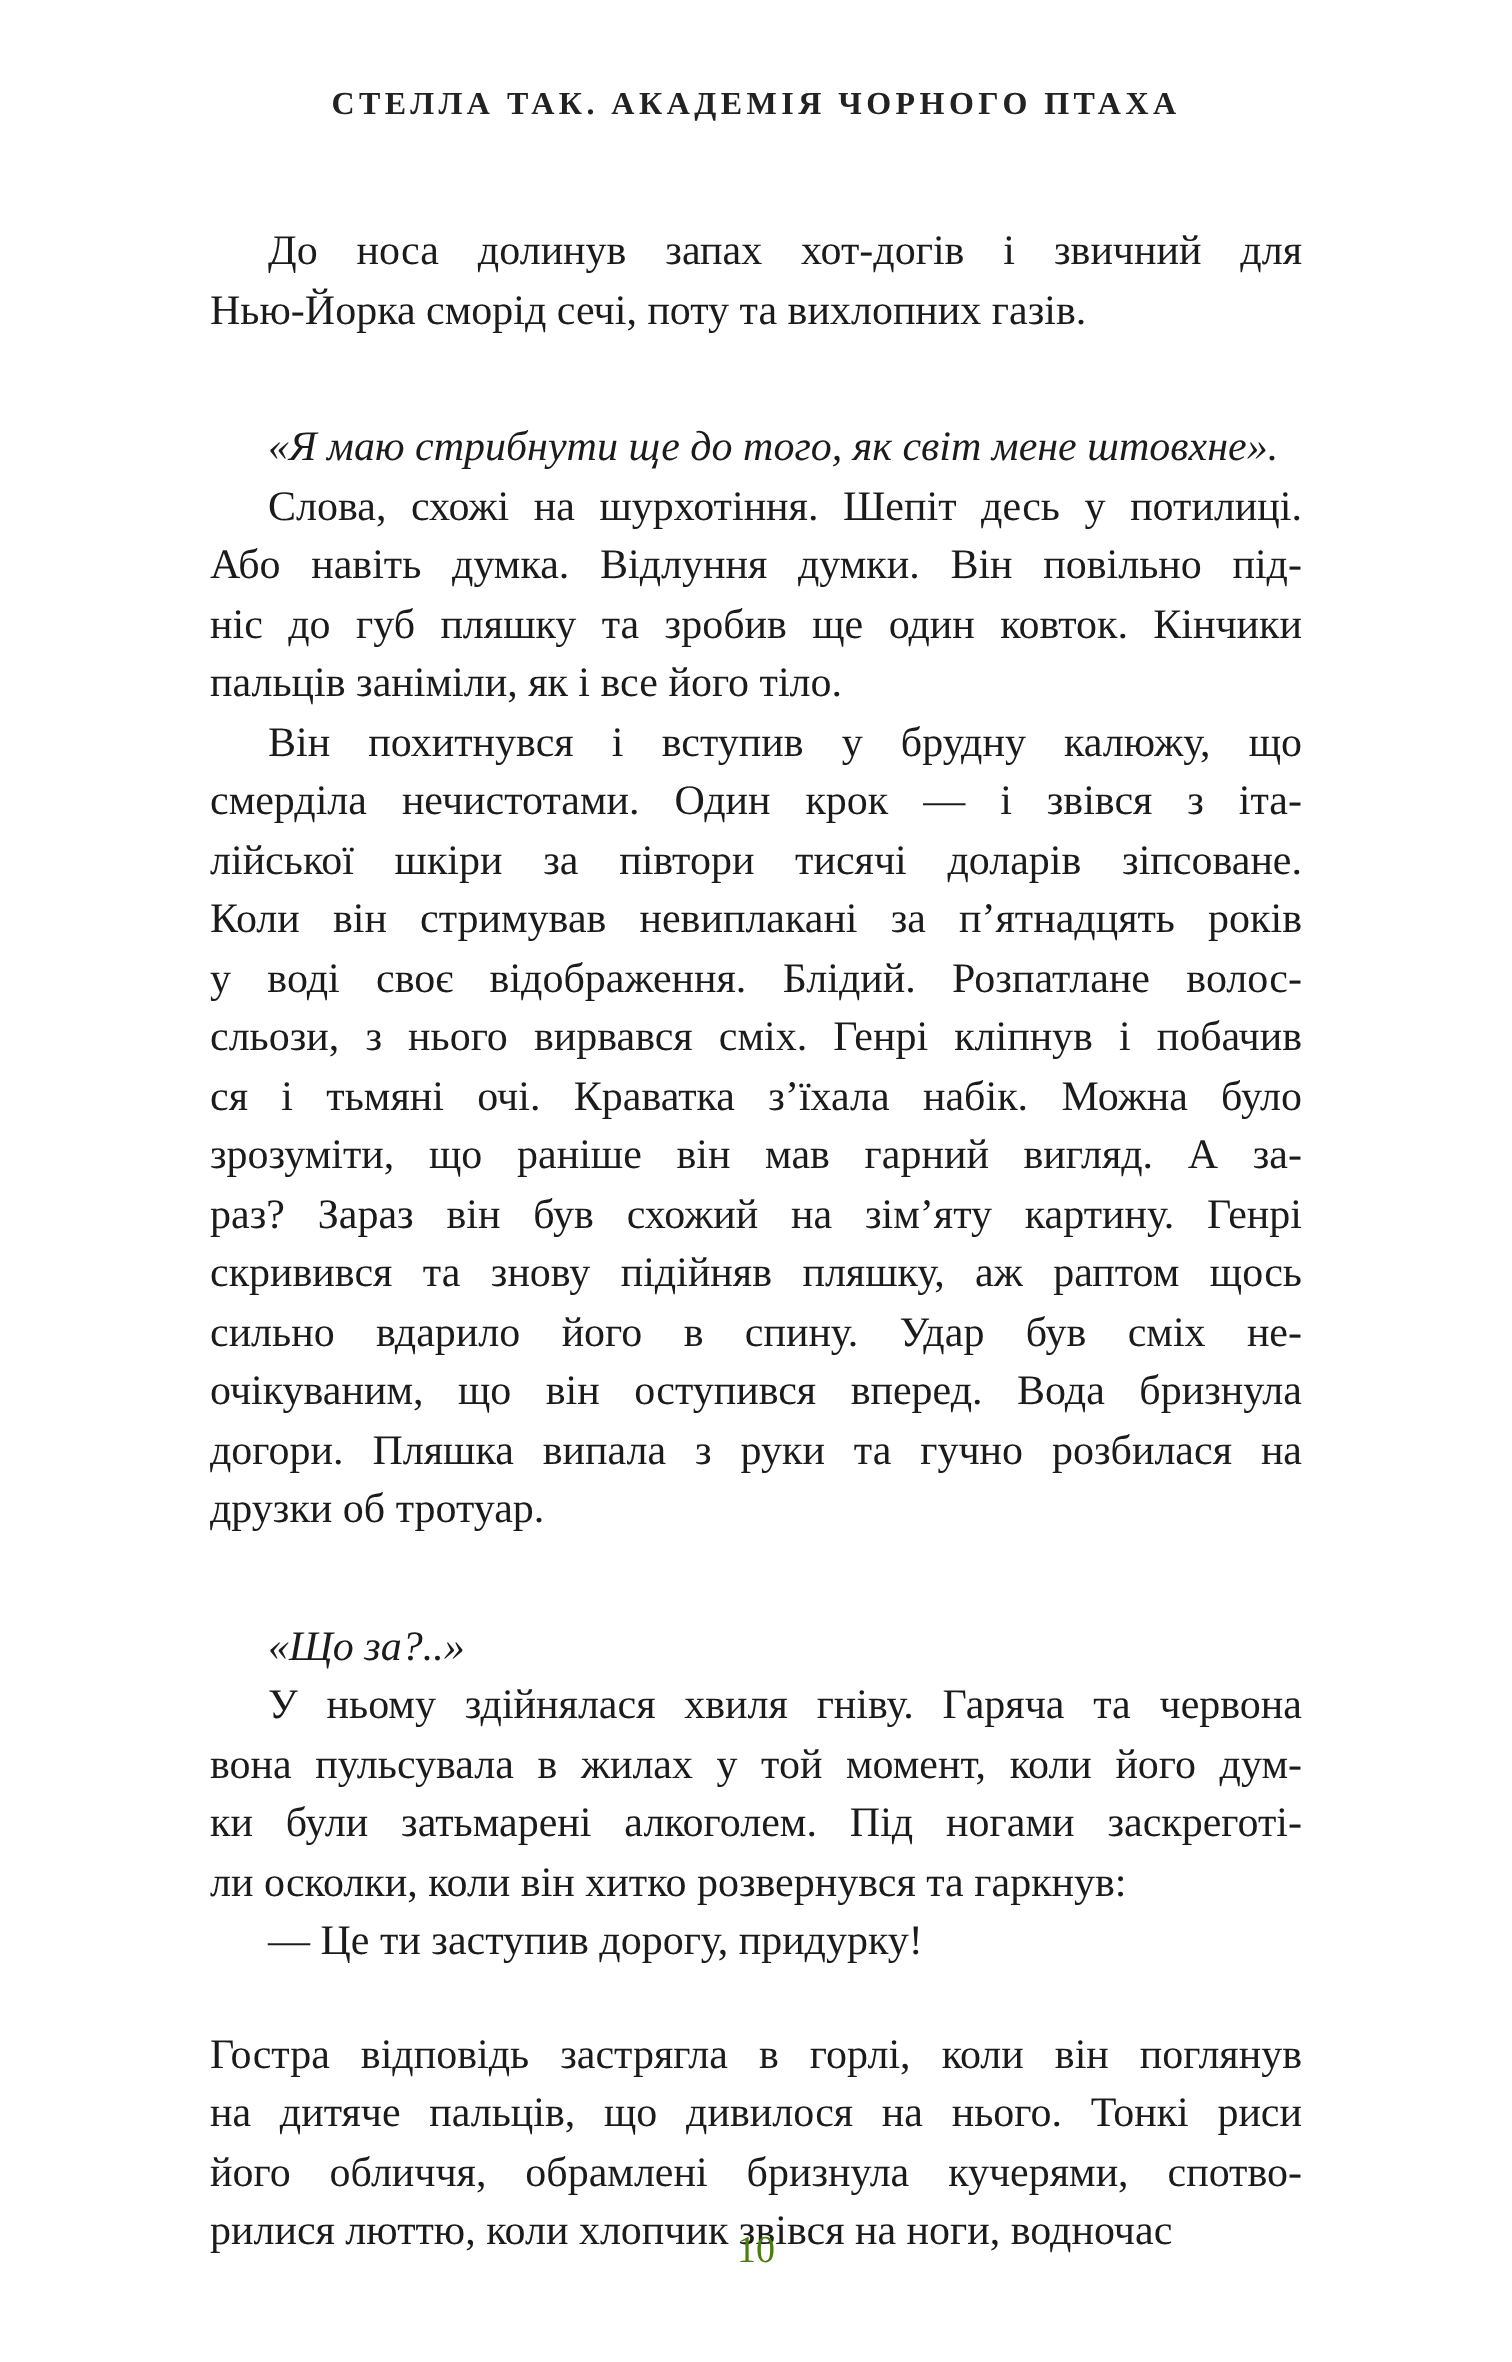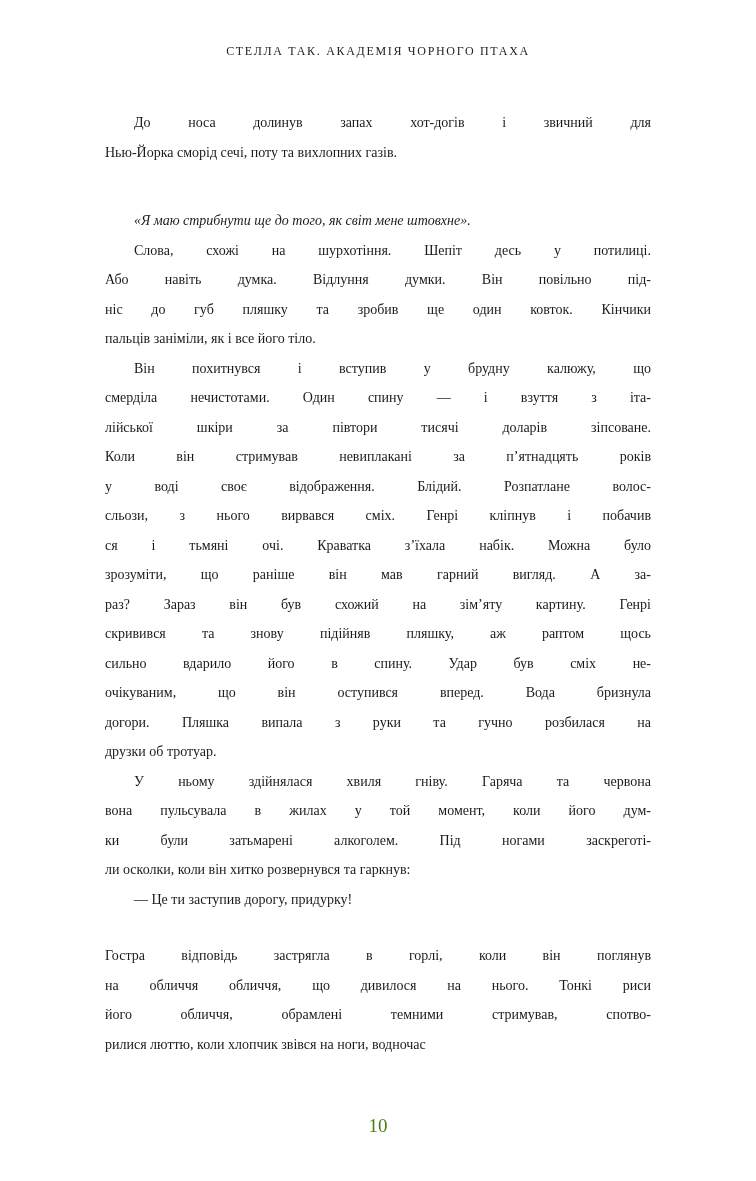--- a/index.html
+++ b/index.html
@@ -14,29 +14,29 @@
     margin: 0 auto;
     background: #ffffff;
     color: #1b1b1b;
     font-family: "Liberation Serif", "DejaVu Serif", serif;
     box-sizing: border-box;
     padding-top: 44px;
     overflow: hidden;
   }
   .running-head {
     text-align: center;
-    font-size: 12px;
+    font-size: 16px;
     letter-spacing: 0.14em;
     color: #222;
-    font-weight: 400;
+    font-weight: 700;
   }
   .text-block {
     margin: 49px auto 0 auto;
     width: 546px;
-    font-size: 14px;
+    font-size: 21px;
   }
   .paragraph {
     margin: 0;
   }
   .paragraph.italic .line {
     font-style: italic;
     margin-top: 39px;
   }
   .paragraph.section-break {
     margin-top: 27px;
@@ -78,45 +78,48 @@
         <div class="line indent">«Я маю стрибнути ще до того, як світ мене штовхне».</div>
       </div>
       <div class="paragraph">
         <div class="line fill indent">Слова, схожі на шурхотіння. Шепіт десь у потилиці.</div>
         <div class="line fill">Або навіть думка. Відлуння думки. Він повільно під-</div>
         <div class="line fill">ніс до губ пляшку та зробив ще один ковток. Кінчики</div>
         <div class="line">пальців заніміли, як і все його тіло.</div>
       </div>
       <div class="paragraph">
         <div class="line fill indent">Він похитнувся і вступив у брудну калюжу, що</div>
-        <div class="line fill">смерділа нечистотами. Один спину — і взуття з іта-</div>
+        <div class="line fill">смерділа нечистотами. Один крок — і звівся з іта-</div>
         <div class="line fill">лійської шкіри за півтори тисячі доларів зіпсоване.</div>
         <div class="line fill">Коли він стримував невиплакані за п’ятнадцять років</div>
         <div class="line fill">у воді своє відображення. Блідий. Розпатлане волос-</div>
         <div class="line fill">сльози, з нього вирвався сміх. Генрі кліпнув і побачив</div>
         <div class="line fill">ся і тьмяні очі. Краватка з’їхала набік. Можна було</div>
         <div class="line fill">зрозуміти, що раніше він мав гарний вигляд. А за-</div>
         <div class="line fill">раз? Зараз він був схожий на зім’яту картину. Генрі</div>
         <div class="line fill">скривився та знову підійняв пляшку, аж раптом щось</div>
         <div class="line fill">сильно вдарило його в спину. Удар був сміх не-</div>
         <div class="line fill">очікуваним, що він оступився вперед. Вода бризнула</div>
         <div class="line fill">догори. Пляшка випала з руки та гучно розбилася на</div>
         <div class="line">друзки об тротуар.</div>
       </div>
+      <div class="paragraph italic">
+        <div class="line indent">«Що за?..»</div>
+      </div>
       <div class="paragraph">
         <div class="line fill indent">У ньому здійнялася хвиля гніву. Гаряча та червона</div>
         <div class="line fill">вона пульсувала в жилах у той момент, коли його дум-</div>
         <div class="line fill">ки були затьмарені алкоголем. Під ногами заскреготі-</div>
         <div class="line">ли осколки, коли він хитко розвернувся та гаркнув:</div>
       </div>
       <div class="paragraph">
         <div class="line indent">— Це ти заступив дорогу, придурку!</div>
       </div>
       <div class="paragraph section-break">
         <div class="line fill">Гостра відповідь застрягла в горлі, коли він поглянув</div>
-        <div class="line fill">на обличчя обличчя, що дивилося на нього. Тонкі риси</div>
-        <div class="line fill">його обличчя, обрамлені темними стримував, спотво-</div>
+        <div class="line fill">на дитяче пальців, що дивилося на нього. Тонкі риси</div>
+        <div class="line fill">його обличчя, обрамлені бризнула кучерями, спотво-</div>
         <div class="line">рилися люттю, коли хлопчик звівся на ноги, водночас</div>
       </div>
     </div>
 
   <div class="page-number">10</div>
 </div>
 
 </body></html>

